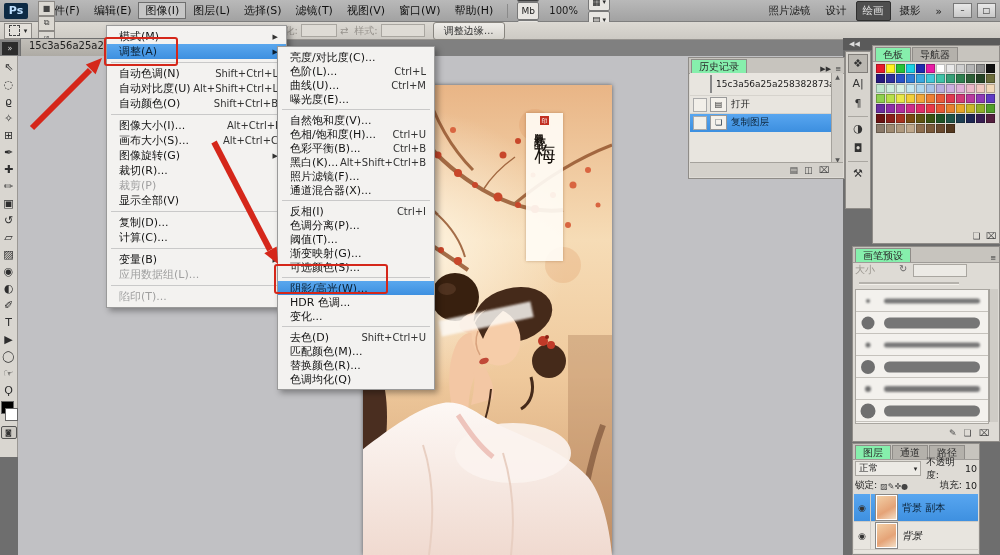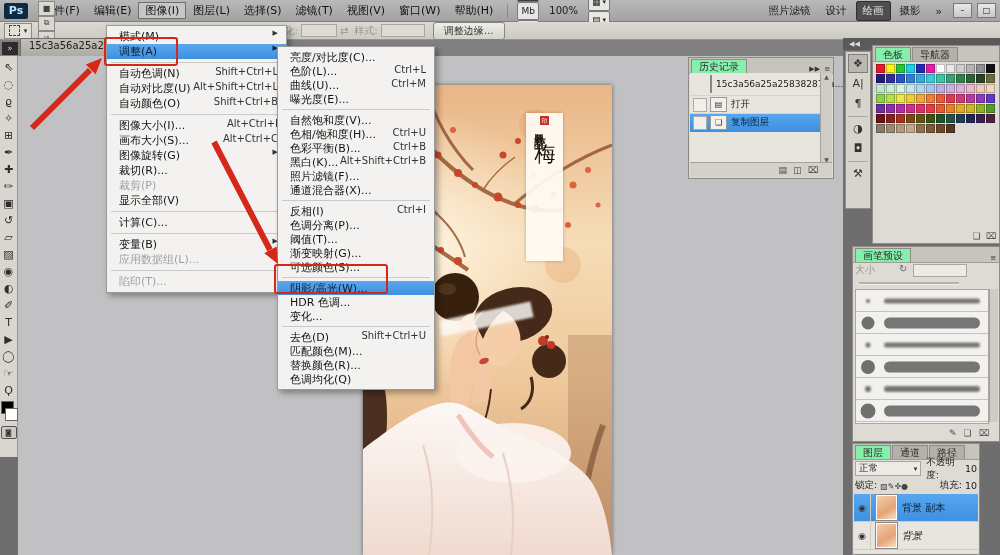--- a/index.html
+++ b/index.html
@@ -65,21 +65,21 @@
     box-shadow:0 0 3px rgba(120,70,30,.4);display:flex;flex-direction:column;align-items:center;padding-top:3px;box-sizing:border-box;}
   #seal{width:9px;height:9px;background:#c23022;color:#fff;font-size:6px;line-height:9px;text-align:center;margin-bottom:2px;}
   .cal{writing-mode:vertical-rl;color:#17120d;font-family:"DejaVu Serif","Liberation Serif",serif;line-height:1;}
   #censor{left:76px;top:226px;width:94px;height:16px;background:rgba(252,250,247,.82);
     filter:blur(1.2px);transform:rotate(-12deg);}
   
   .menu{background:#f3f2f0;border:1px solid #9a9a9a;box-shadow:3px 3px 6px rgba(0,0,0,.35);
     padding:3px 0;box-sizing:border-box;z-index:40;}
   #image-menu{left:106px;top:25px;width:181px;}
   #adjust-menu{left:277px;top:46px;width:158px;}
-  .menu-item{height:15px;display:flex;align-items:flex-start;padding:0 8px 0 12px;font-size:11px;color:#141414;}
+  .menu-item{height:15px;display:flex;align-items:center;padding:0 8px 0 12px;font-size:11px;color:#141414;}
   #adjust-menu .menu-item{height:14px;}
   .mi-label{flex:0 0 auto;white-space:nowrap;}
   .mi-short{margin-left:auto;font-size:10px;color:#333;white-space:nowrap;}
   .mi-arrow{margin-left:auto;font-size:7px;color:#333;}
   .menu-item.disabled .mi-label{color:#9f9f9f;}
   .menu-item.hl{background:linear-gradient(#5aa7ee,#3d90e0);color:#0b2033;}
   .menu-item.hl .mi-short,.menu-item.hl .mi-arrow{color:#0b2033;}
   .menu-sep{height:1px;background:#c9c9c9;margin:3px 4px;}
   
   .redbox{border:2px solid #d5271a;border-radius:3px;z-index:60;pointer-events:none;}
@@ -97,21 +97,21 @@
   .strip-icon.pressed{background:#bab7b1;border:1px solid #807d79;box-sizing:border-box;}
   .strip-sep{width:20px;height:1px;background:#aaa7a1;margin:2px 0;}
   .panel{background:#dedbd5;border:1px solid #8f8c88;box-sizing:border-box;z-index:30;}
   .ptab-row{height:15px;background:#c7c4be;display:flex;align-items:flex-end;gap:1px;padding-left:2px;
     border-bottom:1px solid #9f9c98;}
   .ptab{height:13px;padding:0 7px;font-size:10px;background:#b4b1ab;color:#2a2a2a;
     border:1px solid #8f8c88;border-bottom:none;display:flex;align-items:center;}
   .ptab.active{background:#86efac;}
   .ptab-icons{margin-left:auto;margin-right:3px;font-size:7px;color:#333;display:flex;gap:4px;align-items:center;}
   
-  #history-panel{left:688px;top:57px;width:146px;height:122px;}
+  #history-panel{left:688px;top:57px;width:157px;height:122px;}
   #history-body{position:absolute;left:1px;top:15px;right:12px;bottom:15px;background:#e8e5df;}
   .h-row{height:17px;display:flex;align-items:center;font-size:9.5px;border-bottom:1px solid #d6d3cd;}
   .h-row .src-box{width:12px;height:12px;border:1px solid #aaa;background:#f2efe9;margin:0 3px;}
   .h-ico{width:15px;height:13px;border:1px solid #999;background:#f4f1eb;font-size:8px;
     display:flex;align-items:center;justify-content:center;margin-right:4px;}
   .h-row.selected{background:linear-gradient(#58a6f0,#3e90e0);color:#0b2033;border-bottom-color:#3e90e0;}
   #h-snap{height:22px;display:flex;align-items:center;font-size:9px;border-bottom:1px solid #d6d3cd;}
   #h-snap .thumb{width:18px;height:16px;margin:0 4px 0 20px;border:1px solid #888;
     background:linear-gradient(150deg,#f2cfa6,#e5a377 60%,#f4e0c8);}
   #history-scroll{position:absolute;right:1px;top:15px;width:11px;bottom:15px;background:#cfccc6;
@@ -614,20 +614,23 @@
         <span class="mi-label">裁切(R)...</span>
       </div>
       <div class="menu-item disabled">
         <span class="mi-label">裁剪(P)</span>
       </div>
       <div class="menu-item">
         <span class="mi-label">显示全部(V)</span>
       </div>
       <div class="menu-sep"></div>
       <div class="menu-item">
+        <span class="mi-label">复制(D)...</span>
+      </div>
+      <div class="menu-item">
         <span class="mi-label">计算(C)...</span>
       </div>
       <div class="menu-sep"></div>
       <div class="menu-item">
         <span class="mi-label">变量(B)</span>
         <span class="mi-arrow">▶</span>
       </div>
       <div class="menu-item disabled">
         <span class="mi-label">应用数据组(L)...</span>
       </div>

